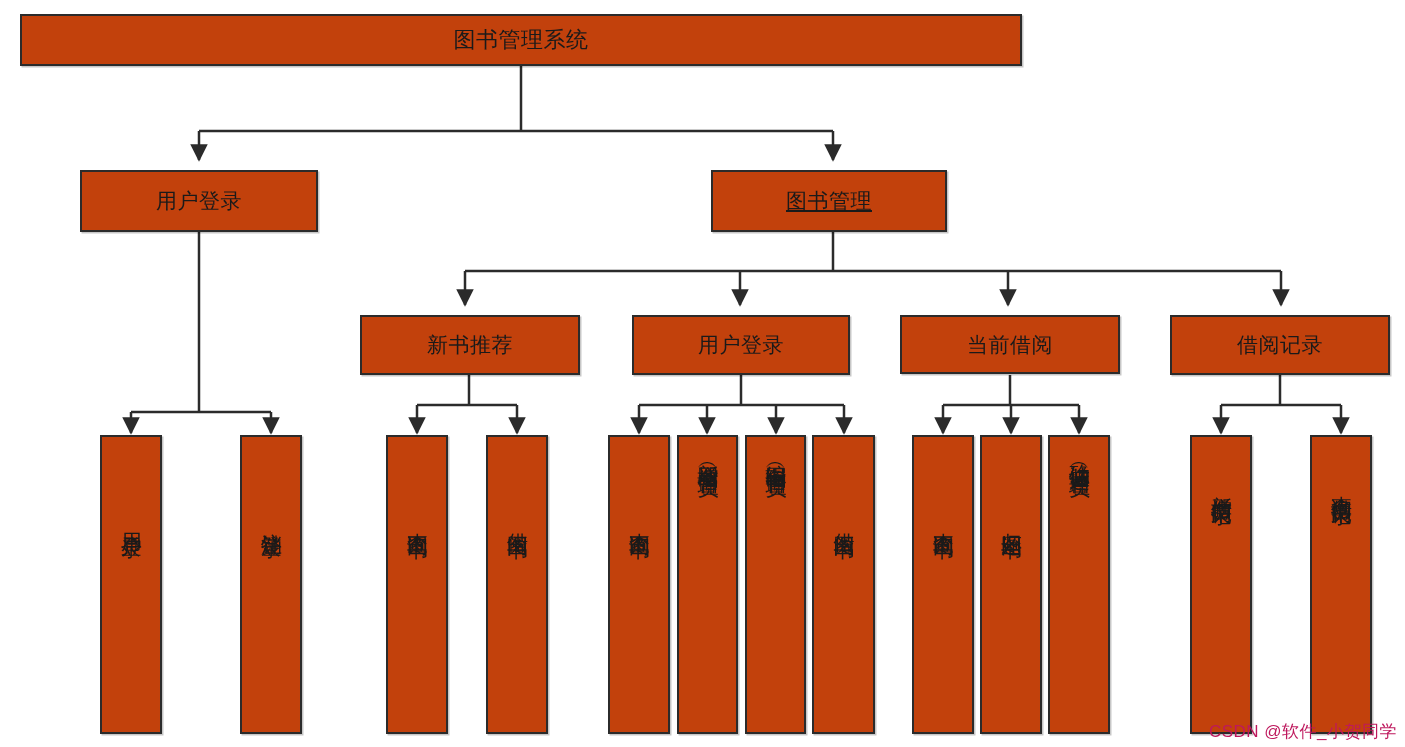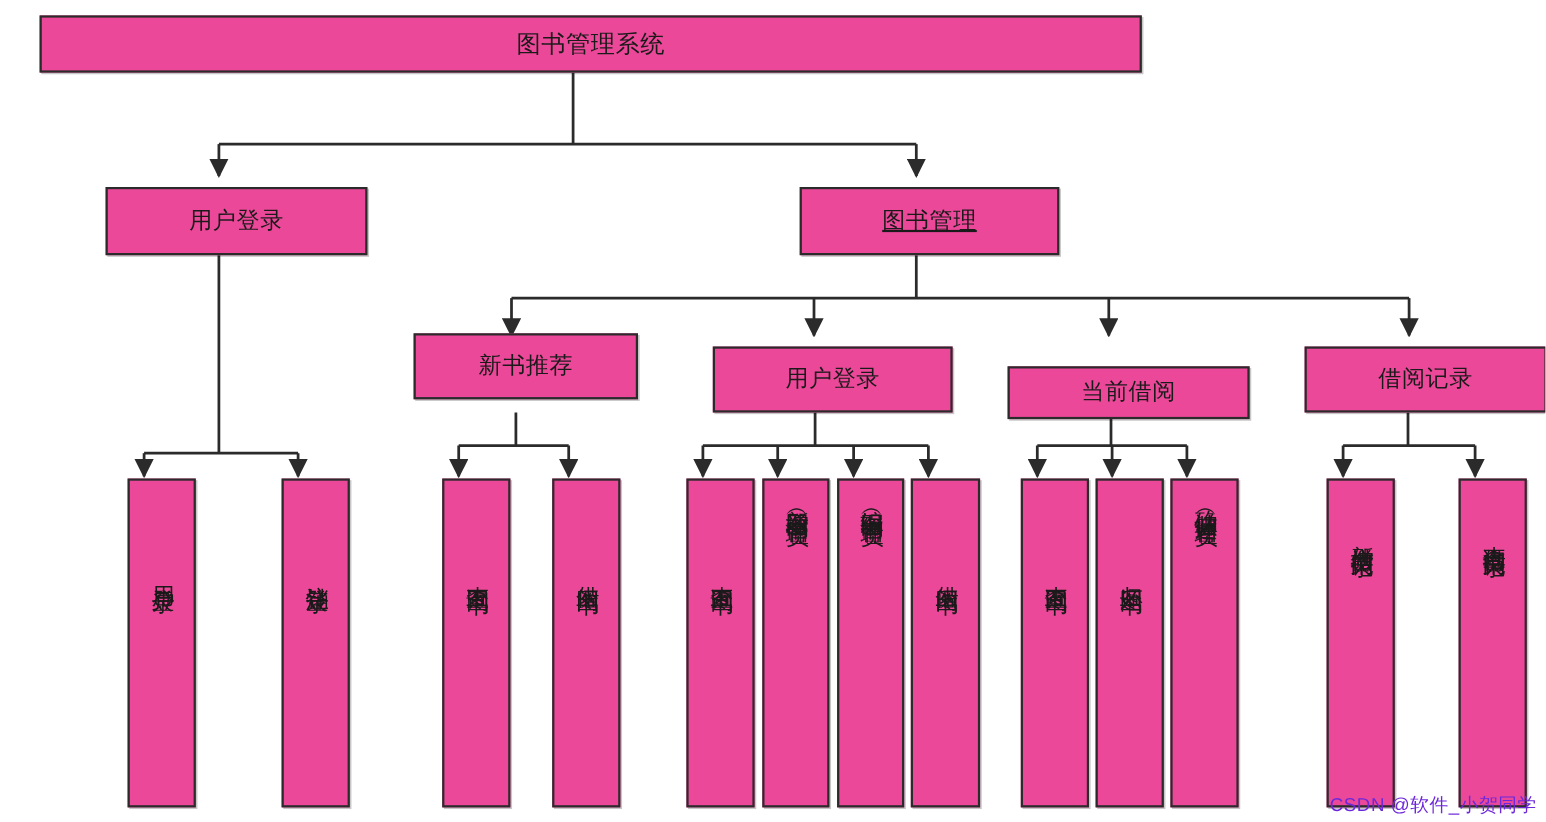--- a/index.html
+++ b/index.html
@@ -21,28 +21,27 @@
     position: absolute;
     left: 0;
     top: 0;
     width: 1405px;
     height: 747px;
     pointer-events: none;
   }
   .node {
     position: absolute;
     box-sizing: border-box;
-    background: #ec4899;
+    background: #c2410c;
     border: 2.5px solid #2b2b2b;
     box-shadow: 1.5px 1.5px 0 0 rgba(0,0,0,0.22);
     display: flex;
     align-items: center;
     justify-content: center;
     color: #1a1a1a;
-    margin-left: 16px;
   }
   .node-label {
     display: block;
     white-space: pre;
     letter-spacing: 0.5px;
   }
   
   .node.h .node-label {
     font-size: 21px;
     line-height: 1.1;
@@ -63,21 +62,21 @@
     line-height: 1.18;
     letter-spacing: 2px;
     white-space: pre;
     text-align: center;
   }
   .watermark {
     position: absolute;
     right: 8px;
     bottom: 4px;
     font-size: 17px;
-    color: #6d28d9;
+    color: #be185d;
     letter-spacing: 0.5px;
     white-space: nowrap;
     user-select: none;
   }
 </style>
 </head>
 <body>
 
 <div id="canvas">
 
@@ -135,27 +134,27 @@
     <span class="node-label">图书管理系统</span>
   </div>
 
   <div class="node h" style="left:80px; top:170px; width:238px; height:62px;">
     <span class="node-label">用户登录</span>
   </div>
   <div class="node h" style="left:711px; top:170px; width:236px; height:62px;text-decoration:underline;">
     <span class="node-label">图书管理</span>
   </div>
 
-  <div class="node h" style="left:360px; top:303px; width:204px; height:60px;">
+  <div class="node h" style="left:360px; top:315px; width:220px; height:60px;">
     <span class="node-label">新书推荐</span>
   </div>
   <div class="node h" style="left:632px; top:315px; width:218px; height:60px;">
     <span class="node-label">用户登录</span>
   </div>
-  <div class="node h" style="left:900px; top:333px; width:220px; height:48px;">
+  <div class="node h" style="left:900px; top:315px; width:220px; height:59px;">
     <span class="node-label">当前借阅</span>
   </div>
   <div class="node h" style="left:1170px; top:315px; width:220px; height:60px;">
     <span class="node-label">借阅记录</span>
   </div>
 
   <div class="node v" style="left:100px; top:435px; width:62px; height:299px; padding-top:79px;">
     <span class="node-label">用户登录</span>
   </div>
   <div class="node v" style="left:240px; top:435px; width:62px; height:299px; padding-top:79px;">

